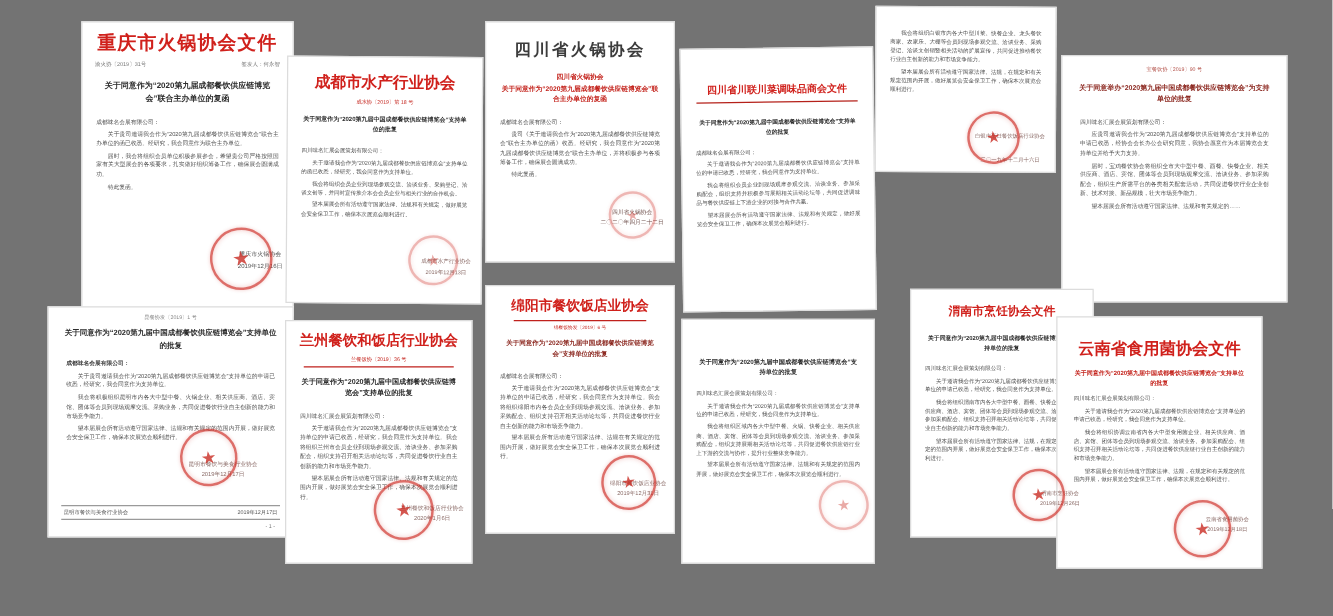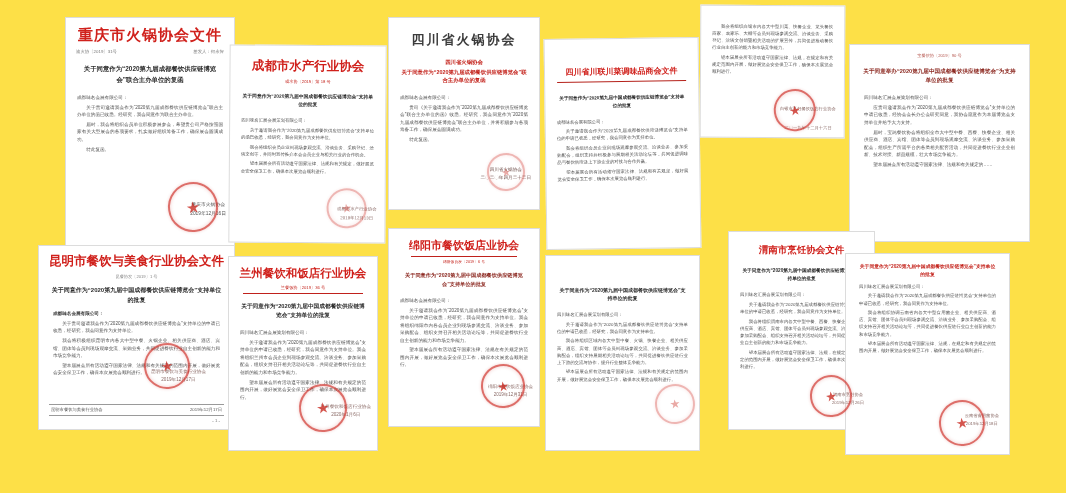--- a/index.html
+++ b/index.html
@@ -1,16 +1,16 @@
 <!DOCTYPE html>
 <html><head>
 <meta charset="utf-8">
 <style>
   html,body{margin:0;padding:0;background:#fff;}
-  .stage{position:relative;width:1066px;height:493px;background:#fde047;overflow:hidden;
+  .stage{position:relative;width:1066px;height:493px;background:#737373;overflow:hidden;
          font-family:"Liberation Sans","DejaVu Sans",sans-serif;text-decoration:underline;-webkit-text-size-adjust:none;}
   .page{position:absolute;background:#fff;border:1px solid #dcdcdc;box-sizing:border-box;
         overflow:hidden;color:#4a4a4a;}
   .hdr{font-family:"Liberation Serif","DejaVu Serif",serif;font-weight:bold;color:#d0211c;
        text-align:center;line-height:1.2;}
   .hdr.dark{color:#3c3c3c;}
   .numline{display:flex;justify-content:space-between;font-size:4.4px;color:#777;
            padding:0 10px;margin-top:5px;}
   .docno{font-size:4.2px;color:#888;text-align:center;margin-top:5px;}
   .docno.red{color:#c4241d;}
@@ -134,21 +134,20 @@
     <div class="title darkred" style="font-size:5.6px;margin-top:9px;">关于同意举办“2020第九届中国成都餐饮供应链博览会”为支持单位的批复</div>
     <div class="bodytxt" style="padding:2px 14px 0;">
       <p class="addr">四川味名汇展会展策划有限公司：</p>
       <p>应贵司邀请我会作为“2020第九届成都餐饮供应链博览会”支持单位的申请已收悉，经协会会长办公会研究同意，我协会愿意作为本届博览会支持单位并给予大力支持。</p>
       <p>届时，宝鸡餐饮协会将组织全市大中型中餐、西餐、快餐企业、相关供应商、酒店、宾馆、团体等会员到现场观摩交流、洽谈业务、参加采购配会，组织生产所需平台的各类相关配套活动，共同促进餐饮行业企业创新、技术对接、新品规模，壮大市场竞争能力。</p>
       <p>望本届展会所有活动遵守国家法律、法规和有关规定的……</p>
     </div>
   </div>
 
   <div class="page" style="left:38px;top:245px;width:197px;height:185px;">
-    <div class="hdr" style="font-size:12.5px;margin-top:8px;">昆明市餐饮与美食行业协会文件</div>
     <div class="docno">昆餐协发〔2019〕1 号</div>
     <div class="title" style="font-size:6px;margin-top:7px;">关于同意作为“2020第九届中国成都餐饮供应链博览会”支持单位的批复</div>
     <div class="bodytxt" style="padding:0 14px;">
       <p class="addr" style="font-weight:bold;color:#3a3a3a;">成都味名会展有限公司：</p>
       <p>关于贵司邀请我会作为“2020第九届成都餐饮供应链博览会”支持单位的申请已收悉，经研究，我会同意作为支持单位。</p>
       <p>我会将积极组织昆明市内各大中型中餐、火锅企业、相关供应商、酒店、宾馆、团体等会员到现场观摩交流、采购业务，共同促进餐饮行业自主创新的能力和市场竞争能力。</p>
       <p>望本届展会所有活动遵守国家法律、法规和有关规定的范围内开展，做好展览会安全保卫工作，确保本次展览会顺利进行。</p>
     </div>
     <div class="sign" style="right:28px;bottom:44px;font-size:4.6px;color:#8a6a66;">
       <div>昆明市餐饮与美食行业协会</div>
@@ -228,20 +227,21 @@
     <div class="sign" style="right:10px;bottom:22px;font-size:4.3px;color:#8a6a66;">
       <div>渭南市烹饪协会</div>
       <div>2019年12月26日</div>
     </div>
     <div class="seal" style="right:22px;bottom:12px;width:38px;height:38px;">
       <span class="star" style="font-size:13px;">★</span>
     </div>
   </div>
 
   <div class="page" style="left:845px;top:253px;width:165px;height:202px;">
+    <div class="hdr" style="font-size:13px;margin-top:17px;">云南省食用菌协会文件</div>
     <div class="title red" style="font-size:4.8px;margin-top:9px;">关于同意作为“2020第九届中国成都餐饮供应链博览会”支持单位的批复</div>
     <div class="bodytxt" style="padding:0 13px;">
       <p class="addr" style="font-size:4.4px;">四川味名汇展会展策划有限公司：</p>
       <p style="font-size:4.4px;">关于邀请我会作为“2020第九届成都餐饮供应链博览会”支持单位的申请已收悉，经研究，我会同意作为支持单位。</p>
       <p style="font-size:4.4px;">我会将组织协调云南省内各大中型食用菌企业、相关供应商、酒店、宾馆、团体等会员到现场参观交流、洽谈业务、参加采购配会、组织支持召开相关活动论坛等，共同促进餐饮供应链行业自主创新的能力和市场竞争能力。</p>
       <p style="font-size:4.4px;">望本届展会所有活动遵守国家法律、法规，在规定和有关规定的范围内开展，做好展览会安全保卫工作，确保本次展览会顺利进行。</p>
     </div>
     <div class="sign" style="right:10px;bottom:26px;font-size:4.3px;color:#8a6a66;">
       <div>云南省食用菌协会</div>
       <div>2019年12月18日</div>

